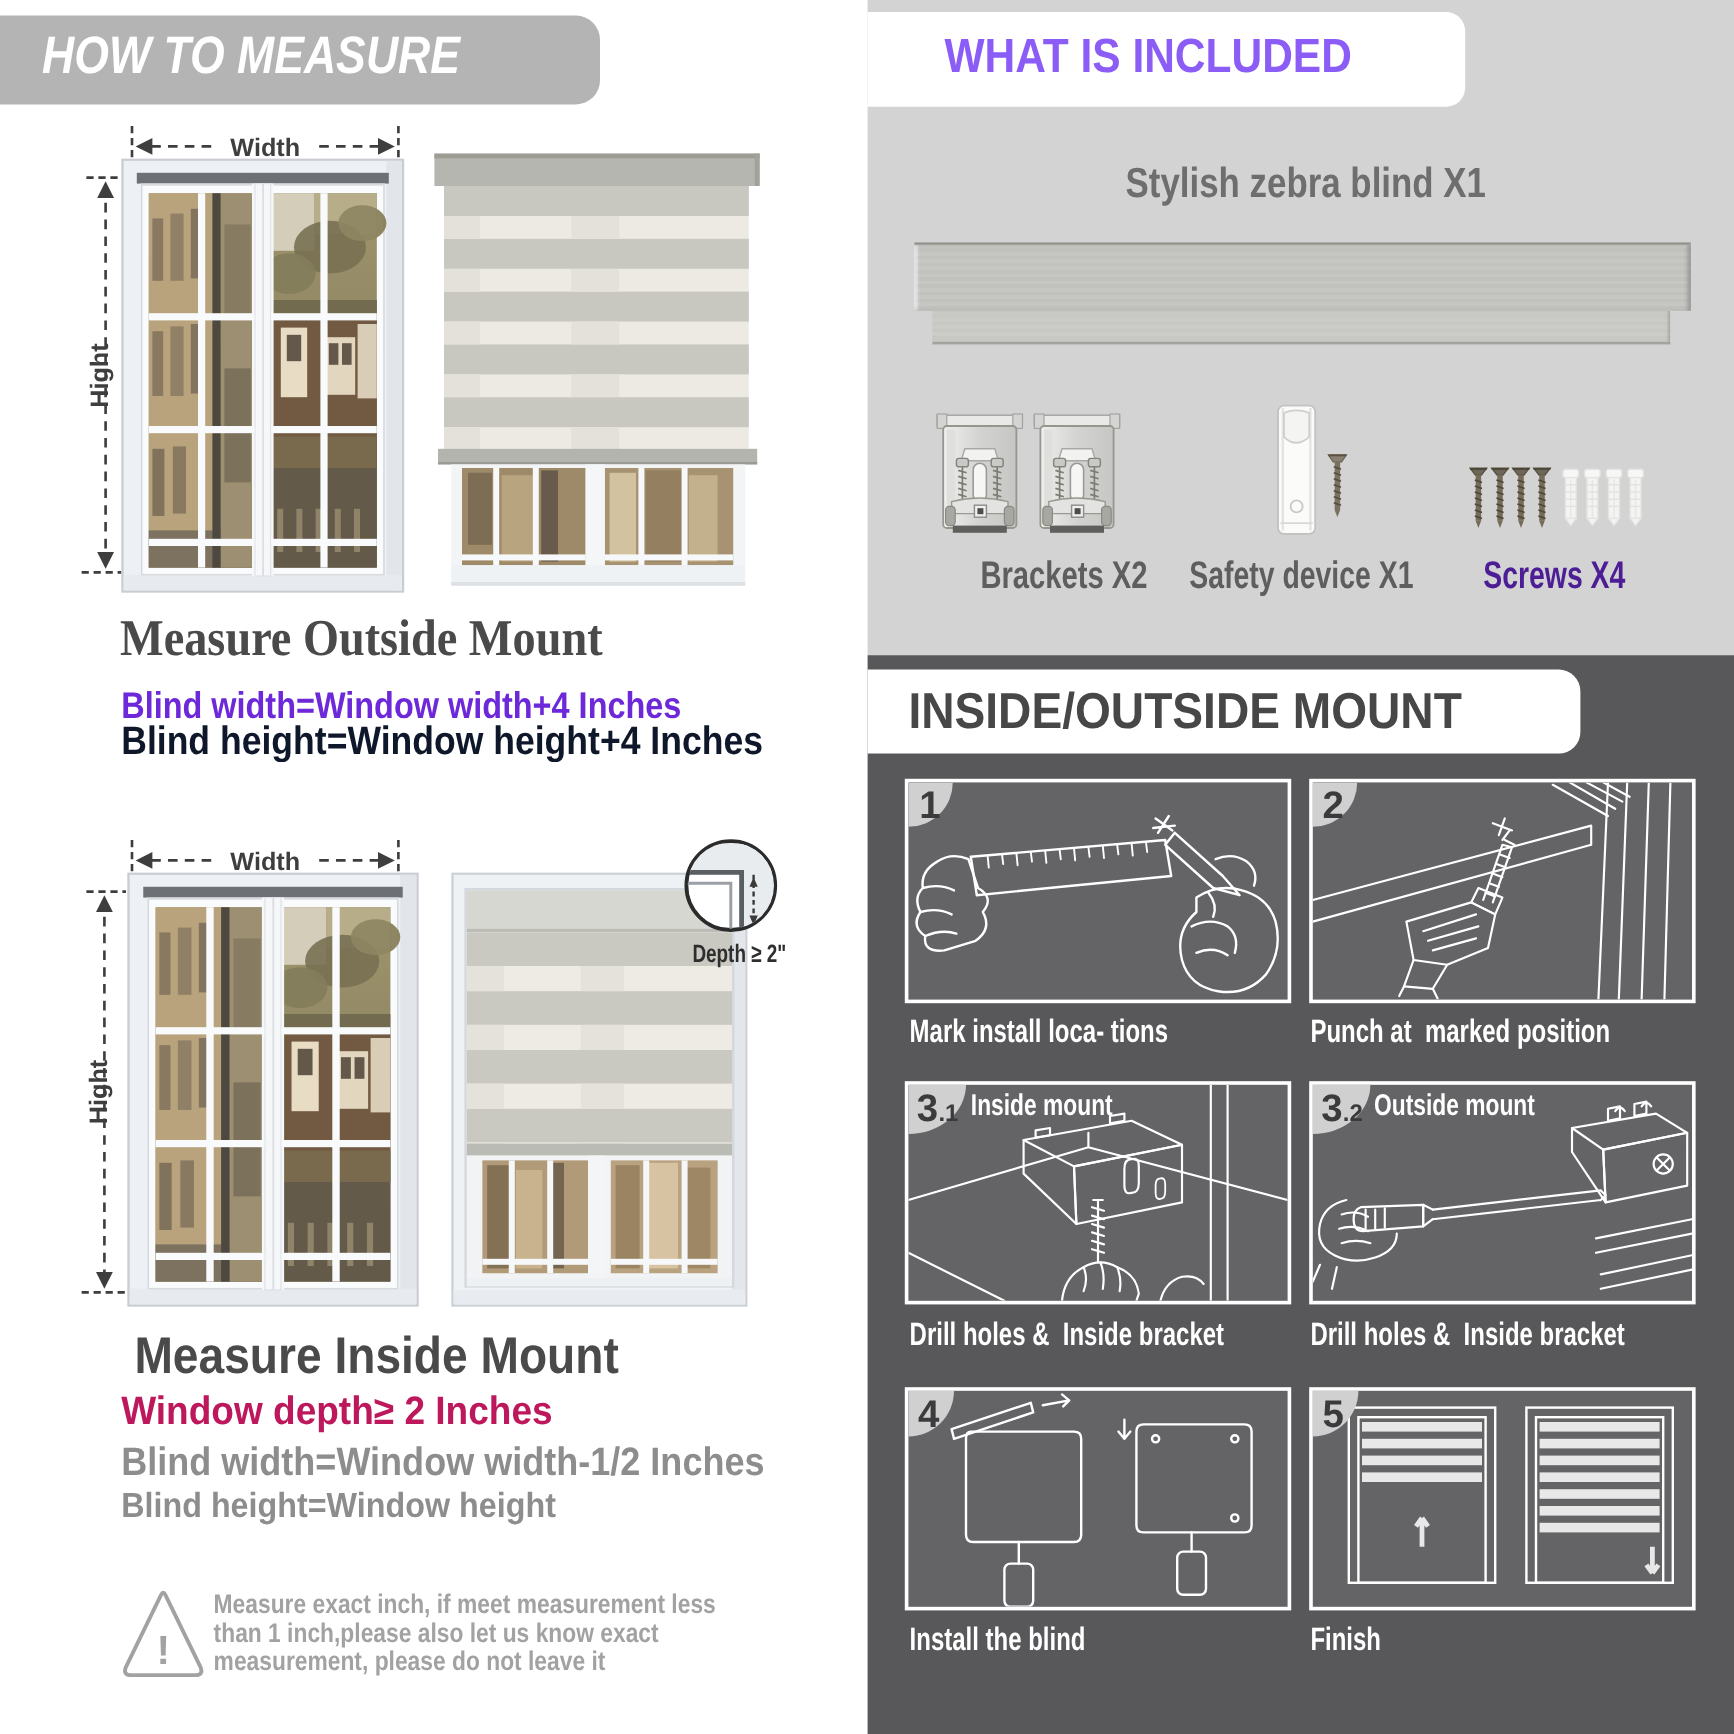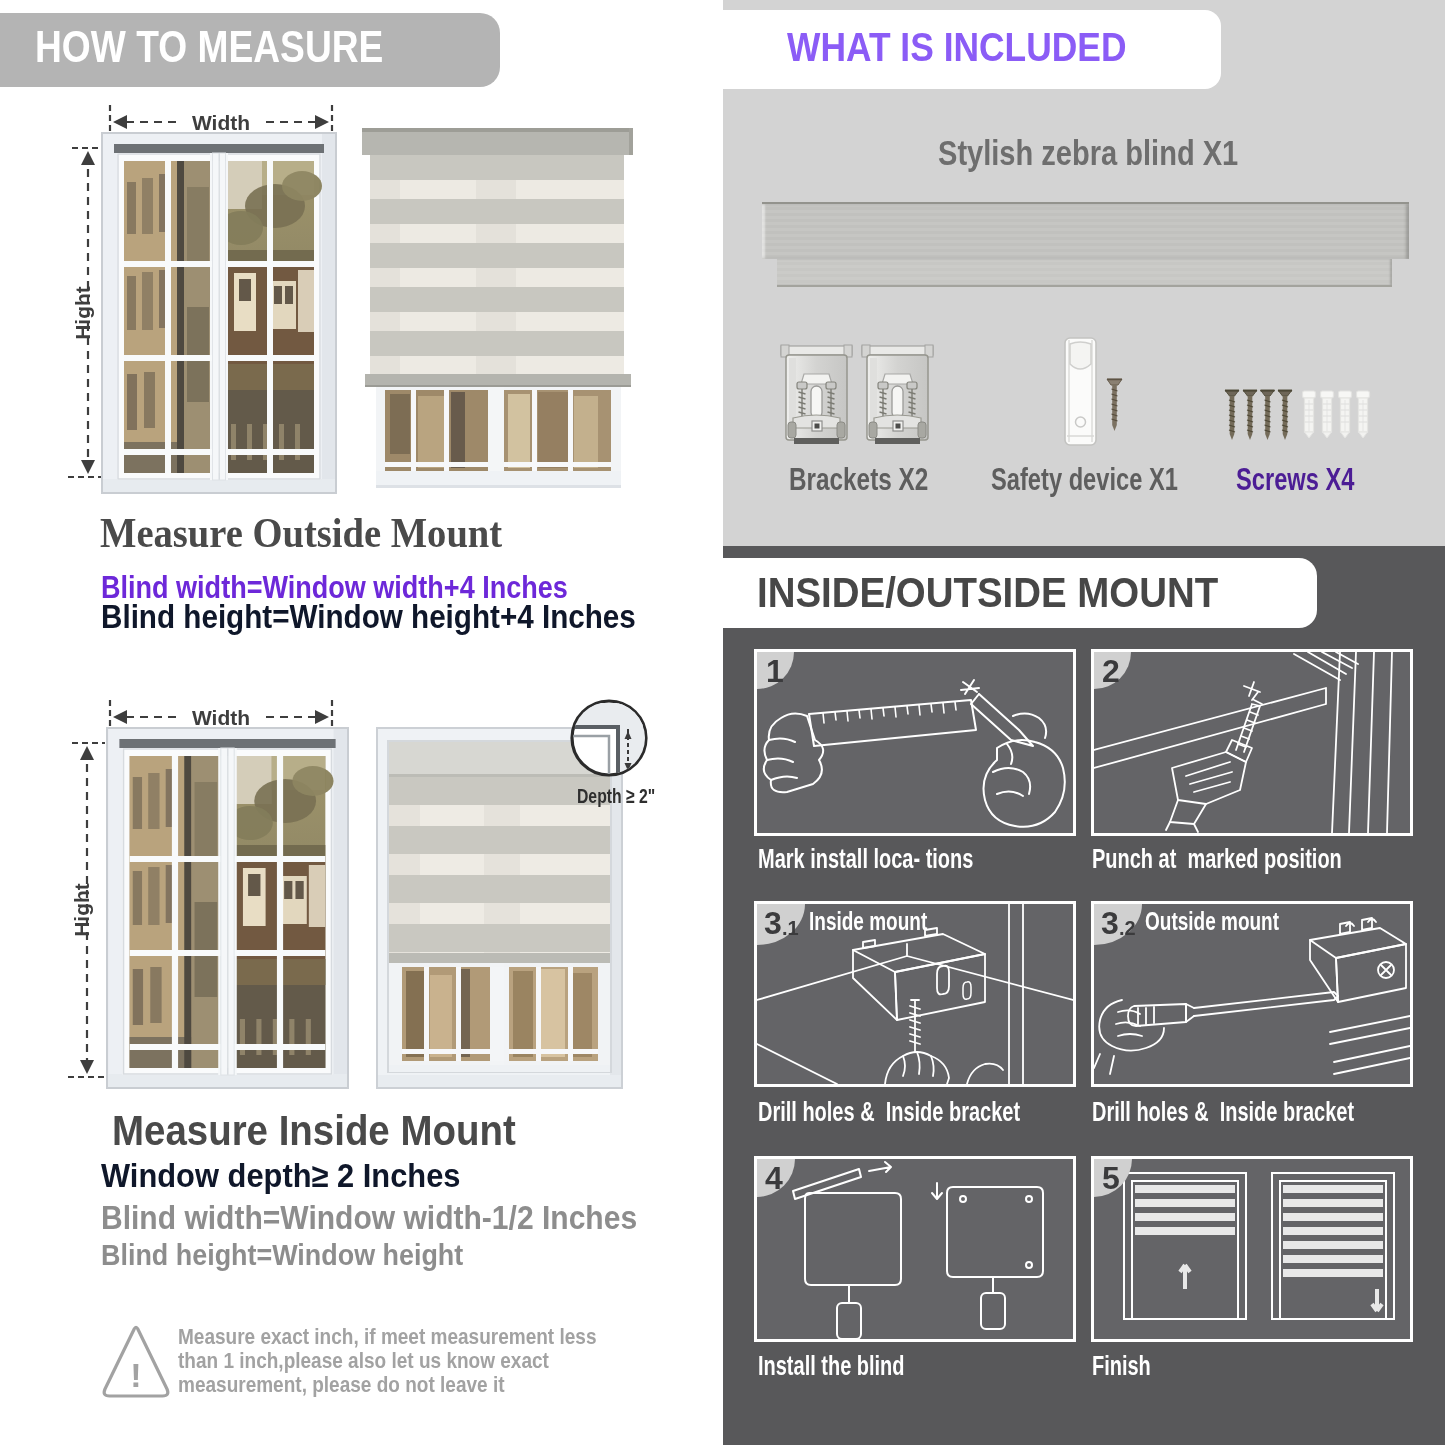--- a/index.html
+++ b/index.html
@@ -6,21 +6,21 @@
   body{width:1445px;height:1445px;position:relative;background:#ffffff;
        font-family:"Liberation Sans",sans-serif;overflow:hidden;}
   .abs{position:absolute;}
   .b{font-weight:bold;}
   .sx{display:inline-block;transform-origin:0 50%;white-space:nowrap;}
 </style>
 </head>
 <body>
 
 <div class="abs" style="left:0;top:13px;width:500px;height:74px;background:#b4b4b4;border-radius:0 20px 20px 0;"></div>
-<div class="abs b" style="left:35px;top:22px;font-size:44px;color:#ffffff;"><span class="sx" style="transform:scaleX(0.845);">HOW TO MEASURE</span></div>
+<div class="abs b" style="left:35px;top:22px;font-size:44px;color:#ffffff;font-style:italic;"><span class="sx" style="transform:scaleX(0.845);">HOW TO MEASURE</span></div>
 
 <svg width="0" height="0" style="position:absolute">
 <defs>
 <linearGradient id="gTanL" x1="0" y1="0" x2="0" y2="1">
   <stop offset="0" stop-color="#b7a078"></stop>
         <stop offset="0.5" stop-color="#a58e67"></stop>
         <stop offset="1" stop-color="#8a795c"></stop>
 </linearGradient>
 <linearGradient id="gTree" x1="0" y1="0" x2="0" y2="1">
   <stop offset="0" stop-color="#958a5e"></stop>
@@ -270,21 +270,21 @@
     <path d="M 2 30 L 50 30 L 50 80" fill="none" stroke="#5a5f64" stroke-width="4"></path>
     <path d="M 2 39 L 41 39 L 41 80" fill="none" stroke="#9aa0a5" stroke-width="2.5"></path>
     <line x1="60" y1="32" x2="60" y2="76" stroke="#3a3a3a" stroke-width="2" stroke-dasharray="4,3"></line>
     <path d="M 60 34 L 56.5 42 L 63.5 42 Z" fill="#3a3a3a"></path>
     <path d="M 60 74 L 56.5 66 L 63.5 66 Z" fill="#3a3a3a"></path>
   </g>
 </svg>
 <div class="abs b" style="left:577px;top:784px;font-size:21px;color:#2e2e2e;"><span class="sx" style="transform:scaleX(0.75);">Depth ≥ 2"</span></div>
 
 <div class="abs b" style="left:100px;top:1106px;font-size:43px;color:#4a4a4a;margin-left:12px;"><span class="sx" style="transform:scaleX(0.894);">Measure Inside Mount</span></div>
-<div class="abs b" style="left:101px;top:1157px;font-size:33px;color:#0f172a;"><span class="sx" style="transform:scaleX(0.935);">Window depth≥ 2 Inches</span></div>
+<div class="abs b" style="left:101px;top:1157px;font-size:33px;color:#be185d;"><span class="sx" style="transform:scaleX(0.935);">Window depth≥ 2 Inches</span></div>
 <div class="abs b" style="left:101px;top:1199px;font-size:33px;color:#8d8d8d;"><span class="sx" style="transform:scaleX(0.91);">Blind width=Window width-1/2 Inches</span></div>
 <div class="abs b" style="left:101px;top:1239px;font-size:29px;color:#8d8d8d;"><span class="sx" style="transform:scaleX(0.928);">Blind height=Window height</span></div>
 
 <svg class="abs" style="left:96px;top:1318px;" width="80" height="84" viewBox="0 0 80 84">
   <path d="M 38.2 11 L 9 71 Q 6 78 13.5 78 L 66.5 78 Q 74 78 71 71 L 41.8 11 Q 40 7.5 38.2 11 Z" fill="none" stroke="#a2a2a2" stroke-width="3.2" stroke-linejoin="round"></path>
   <text x="40" y="69" text-anchor="middle" font-size="34" font-weight="bold" fill="#a2a2a2">!</text>
 </svg>
 <div class="abs b" style="left:178px;top:1325px;font-size:22.5px;line-height:24px;color:#a2a2a2;transform:scaleX(0.845);transform-origin:0 0;white-space:nowrap;">
 Measure exact inch, if meet measurement less<br>
 than 1 inch,please also let us know exact<br>
@@ -388,21 +388,21 @@
         <line x1="-4.5" y1="19" x2="4.5" y2="19"></line>
       <line x1="-4.5" y1="25" x2="4.5" y2="25"></line>
         <line x1="-4.5" y1="31" x2="4.5" y2="31"></line>
     </g>
   </g>
   <use href="#anc1" x="18"></use>
     <use href="#anc1" x="36"></use>
     <use href="#anc1" x="54"></use>
 </svg>
 
-<div class="abs b" style="left:789px;top:461px;font-size:32px;color:#5e5e5e;"><span class="sx" style="transform:scaleX(0.76);">Brackets X2</span></div>
+<div class="abs b" style="left:817px;top:461px;font-size:32px;color:#5e5e5e;"><span class="sx" style="transform:scaleX(0.76);">Brackets X2</span></div>
 <div class="abs b" style="left:991px;top:461px;font-size:32px;color:#5e5e5e;"><span class="sx" style="transform:scaleX(0.74);">Safety device X1</span></div>
 <div class="abs b" style="left:1236px;top:461px;font-size:32px;color:#4c1d95;text-align:right;"><span class="sx" style="transform:scaleX(0.74);">Screws X4</span></div>
 
 <div class="abs" style="left:723px;top:546px;width:722px;height:899px;background:#58585a;"></div>
 <div class="abs" style="left:723px;top:558px;width:594px;height:70px;background:#ffffff;border-radius:0 18px 18px 0;"></div>
 <div class="abs b" style="left:757px;top:569px;font-size:42px;color:#474747;"><span class="sx" style="transform:scaleX(0.915);">INSIDE/OUTSIDE MOUNT</span></div>
 
 <style>
 .panel{position:absolute;width:322px;height:187px;background:#646467;border:3px solid #ffffff;box-sizing:border-box;overflow:hidden;}
 .badge{position:absolute;left:0;top:0;background:#d0d0d0;border-radius:0 0 100% 0;color:#3b3b3d;font-weight:bold;}

